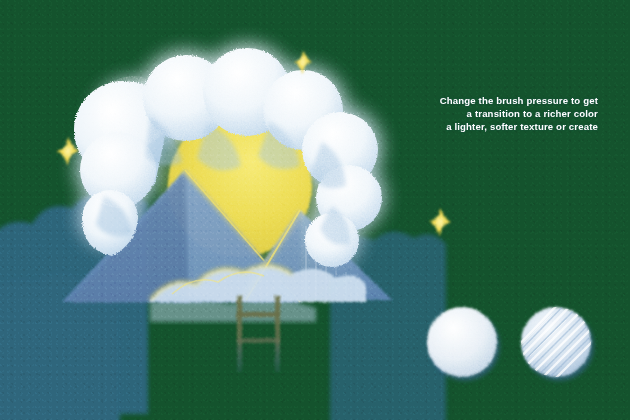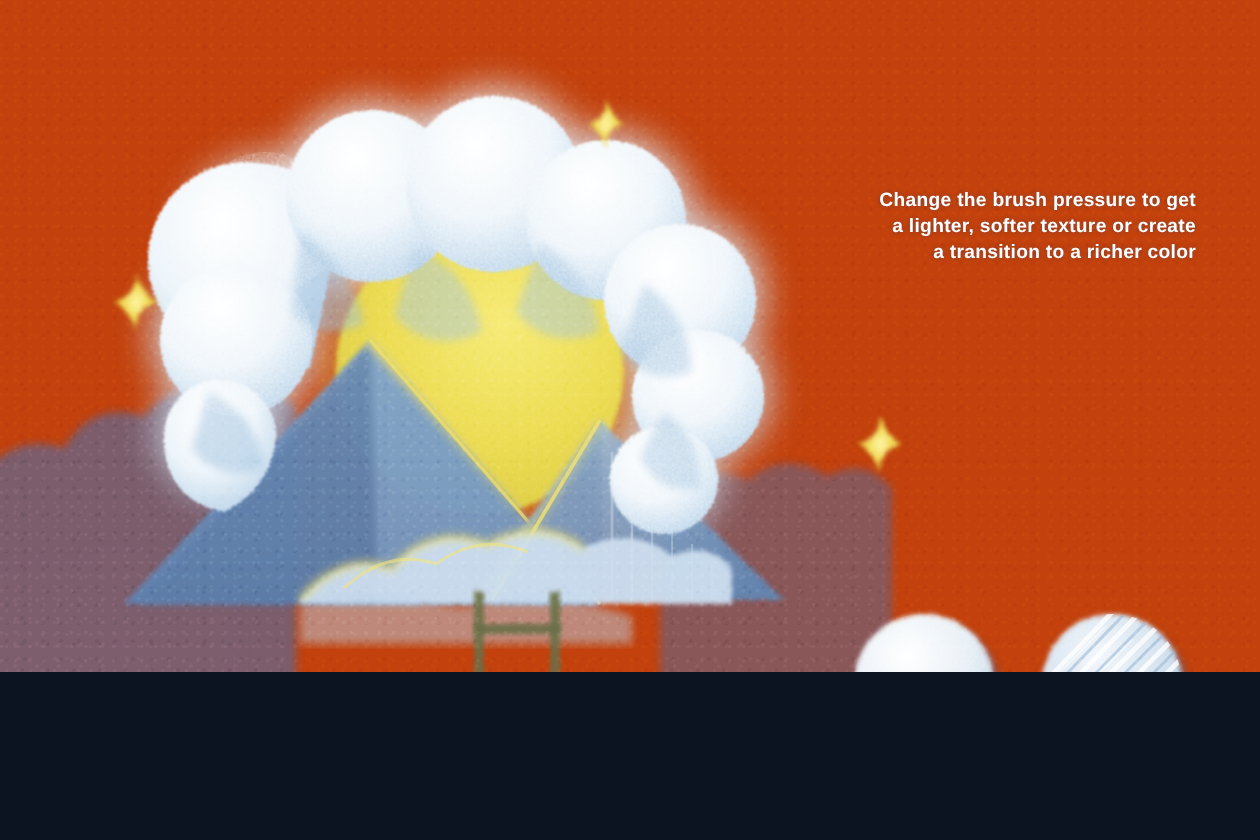--- a/index.html
+++ b/index.html
@@ -1,22 +1,22 @@
 <!DOCTYPE html>
 <html><head>
 <meta charset="utf-8">
 <style>
   html,body{margin:0;padding:0;background:#0b1420;}
   body{font-family:"Liberation Sans","DejaVu Sans",sans-serif;}
 
   #canvas{
     position:relative;
-    width:630px;height:336px;
+    width:630px;height:420px;
     overflow:hidden;
-    background:#c2410c;
+    background:#14532d;
   }
 
   
   #grain{
     position:absolute;inset:0;
     pointer-events:none;
     opacity:.16;
     mix-blend-mode:overlay;
     background-image:
       radial-gradient(circle at 12% 18%, rgba(255,255,255,.5) 0 1px, transparent 1px),
@@ -284,18 +284,18 @@
           <path d="M530 356 L566 320"></path>
           <path d="M540 366 L578 328"></path>
         </g>
       </g>
       <circle cx="556" cy="342" r="35" fill="#ffffff" opacity=".18" filter="url(#speckle)"></circle>
     </g>
   </svg>
 
   <div id="caption">
     <span class="ln">Change the brush pressure to get</span>
+    <span class="ln">a transition to a richer color</span>
     <span class="ln">a lighter, softer texture or create</span>
-    <span class="ln">a transition to a richer color</span>
   </div>
 
   <div id="grain"></div>
 </div>
 
 </body></html>

